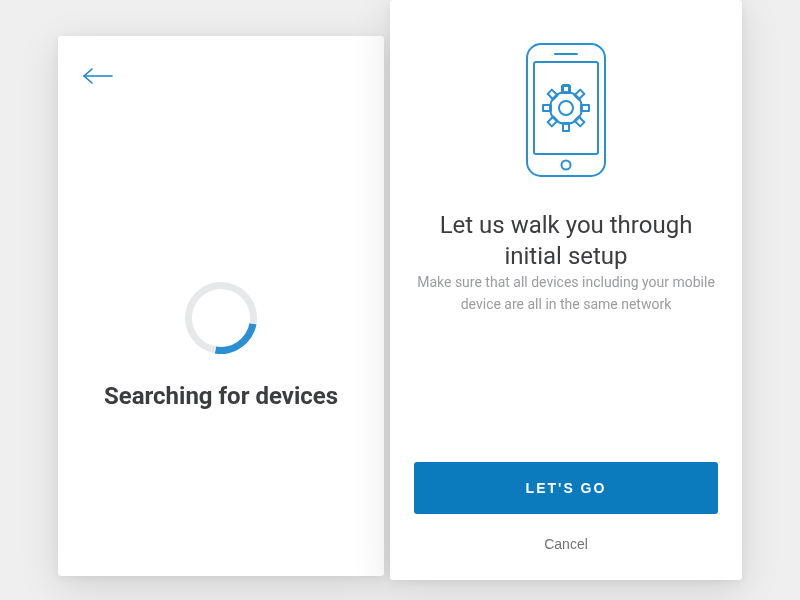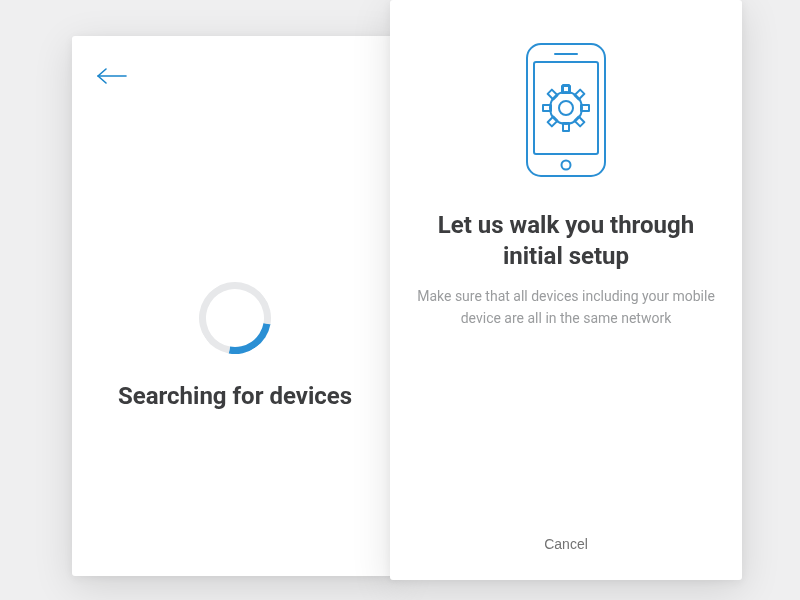--- a/index.html
+++ b/index.html
@@ -12,21 +12,21 @@
 
   .card {
     position: absolute;
     background: #ffffff;
     border-radius: 3px;
     box-shadow: 0 10px 40px rgba(0,0,0,0.12), 0 2px 10px rgba(0,0,0,0.06);
   }
 
   
   .card-search {
-    left: 72px;
+    left: 58px;
     top: 36px;
     width: 326px;
     height: 540px;
     padding: 28px 24px;
     display: flex;
     flex-direction: column;
     align-items: center;
   }
   .back-arrow {
     position: absolute;
@@ -66,27 +66,26 @@
     align-items: center;
   }
   .phone-illustration {
     margin-top: 8px;
     color: #2a8fd4;
   }
   .setup-title {
     margin-top: 26px;
     font-size: 24px;
     line-height: 1.3;
-    font-weight: 700;
+    font-weight: 400;
     color: #3c3d3f;
     text-align: center;
     max-width: 290px;
   }
   .setup-subtitle {
-    margin-top: 14px;
     font-size: 14px;
     line-height: 1.55;
     color: #9a9c9e;
     text-align: center;
     max-width: 300px;
   }
   .spacer { flex: 1; }
   .primary-btn {
     width: 100%;
     padding: 18px 0;
@@ -157,15 +156,16 @@
       </g>
     </svg>
   </div>
 
   <div class="setup-title">Let us walk you through initial setup</div>
 
   <div class="setup-subtitle">Make sure that all devices including your mobile device are all in the same network</div>
 
   <div class="spacer"></div>
 
+  <button class="primary-btn">LET'S GO</button>
 
   <button class="cancel-btn">Cancel</button>
 </div>
 
 </body></html>

